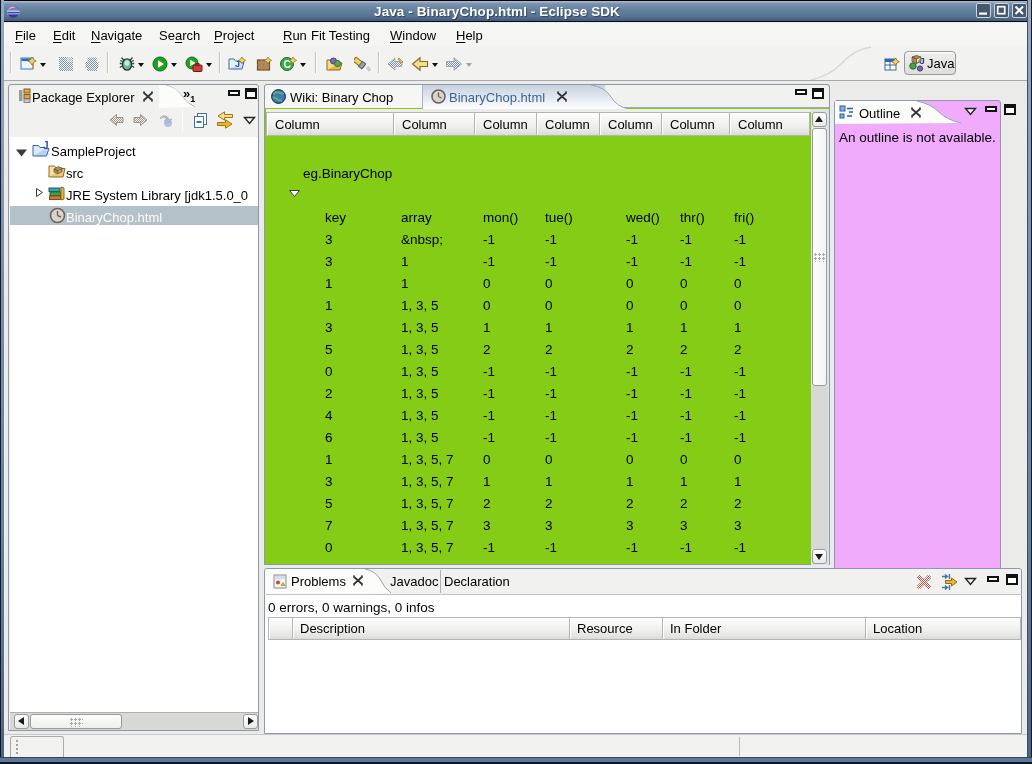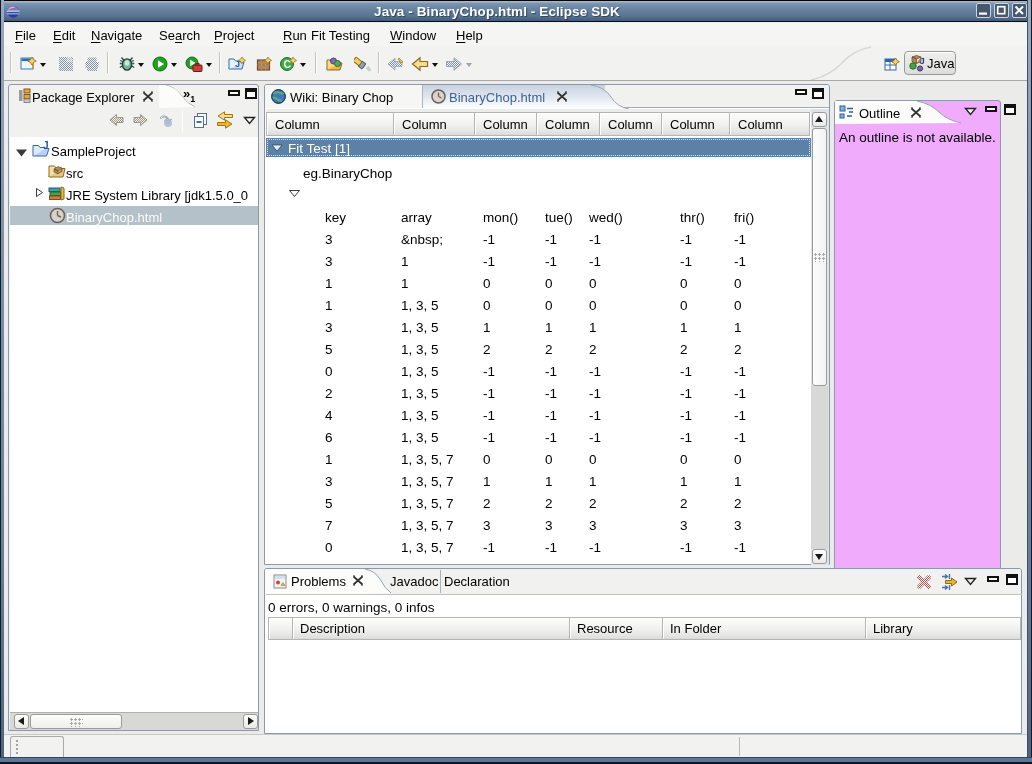--- a/index.html
+++ b/index.html
@@ -35,21 +35,21 @@
 .hcell { position:absolute; top:0; height:24px; background:linear-gradient(180deg,#fdfdfc,#f0f0ef 55%,#e2e2e1 90%,#dadad9); border:1px solid #b5b5b4; border-left:none; box-shadow:inset 1px 1px 0 #fff; }
 .hcell b { position:absolute; left:8px; top:4px; font-weight:normal; }
 
 .sbtn { position:absolute; width:15px; height:15px; background:linear-gradient(180deg,#fefefe,#e9e9e8); border:1px solid #9b9b9a; border-radius:3px; }
 .aup { width:0;height:0;border-left:4px solid transparent;border-right:4px solid transparent;border-bottom:6px solid #1a1a1a; position:absolute; left:2px; top:3px;}
 .adn { width:0;height:0;border-left:4px solid transparent;border-right:4px solid transparent;border-top:6px solid #1a1a1a; position:absolute; left:2px; top:4px;}
 .alf { width:0;height:0;border-top:4px solid transparent;border-bottom:4px solid transparent;border-right:6px solid #1a1a1a; position:absolute; left:3px; top:2px;}
 .art { width:0;height:0;border-top:4px solid transparent;border-bottom:4px solid transparent;border-left:6px solid #1a1a1a; position:absolute; left:4px; top:2px;}
 .grip { position:absolute; width:13px; height:9px; background:radial-gradient(circle 1px at 1.5px 1.5px,#aaa 1px,transparent 1.2px); background-size:4px 4px; }
 .drow { position:absolute; left:0; width:483px; height:22px; color:#000; }
-.c1{left:59px;} .c2{left:135px;} .c3{left:217px;} .c4{left:279px;} .c5{left:323px;text-align:right;} .c6{left:405px;margin-left:9px;} .c7{left:468px;}
+.c1{left:59px;} .c2{left:135px;} .c3{left:217px;} .c4{left:279px;} .c5{left:360px;text-align:right;} .c6{left:405px;margin-left:9px;} .c7{left:468px;}
 </style></head>
 <body>
 <div class="abs" id="titlebar"></div>
 <div class="abs" id="titletext">Java - BinaryChop.html - Eclipse SDK</div>
 <svg class="abs" style="left:6px;top:6px" width="15" height="12" viewBox="0 0 15 12">
  <circle cx="7.2" cy="6" r="5.8" fill="#35359a"></circle>
  <path d="M1.4 6 a5.8 5.8 0 0 1 11.6 0 z" fill="#8678b8"></path>
  <path d="M2.4 3 a5.8 5 0 0 1 5.5 -2.4 l1.5 1 a14 14 0 0 0 -7.5 2.4 z" fill="#e9aacb"></path>
  <rect x="0.9" y="4.4" width="12.6" height="1.7" fill="#a8c6ea"></rect>
  <rect x="0.9" y="7" width="12.6" height="1.5" fill="#7fa3d8"></rect>
@@ -275,21 +275,21 @@
       </div>
   <div class="sbtn" style="left:233px;top:1px">
         <div class="art"></div>
       </div>
   <div class="abs" style="left:20px;top:1px;width:92px;height:15px;background:linear-gradient(180deg,#fdfdfc,#eeeeed);border:1px solid #9b9b9a;border-radius:3px">
         <div class="grip" style="left:39px;top:3px"></div>
       </div>
  </div>
 </div>
 
-<div class="panel" id="editor" style="left:264px;top:84px;width:566px;height:481px;background:#ffffff">
+<div class="panel" id="editor" style="left:264px;top:84px;width:566px;height:481px;background:#84cc16">
  <div class="abs" style="left:0;top:0;width:564px;height:23px;background:#f1f1f0;border-bottom:1px solid #a2abb8;border-radius:3px 3px 0 0"></div>
     <div class="abs" style="left:0;top:0;width:157px;height:23px;background:#f6f6f5;border-radius:3px 0 0 0"></div>
  <div class="abs" style="left:157px;top:0;width:1px;height:23px;background:#aab2be"></div>
  <div class="abs" style="left:158px;top:0;width:182px;height:24px;background:linear-gradient(180deg,#c7d1e0,#dfe5ee 45%,#f4f6fa 80%,#fdfdfe)"></div>
  <svg class="abs" style="left:318px;top:0" width="46" height="24" viewBox="0 0 46 24">
       <path d="M0 0 L8 0 Q22 2 28 12 Q34 22 46 24 L46 24 L0 24 z" fill="url(#tg)"></path>
       <defs>
         <linearGradient id="tg" x1="0" y1="0" x2="0" y2="1">
           <stop offset="0" stop-color="#c7d1e0"></stop>
           <stop offset="0.45" stop-color="#dfe5ee"></stop>
@@ -334,26 +334,20 @@
   <div class="hcell" style="left:334px;width:62px">
         <b>Column</b>
       </div>
   <div class="hcell" style="left:396px;width:68px">
         <b>Column</b>
       </div>
   <div class="hcell" style="left:464px;width:80px">
         <b>Column</b>
       </div>
  </div>
- <div class="abs" id="fitrow" style="left:1px;top:53px;width:545px;height:19px;background:#5d80a6;outline:1px dotted #dde6f0;outline-offset:-2px;color:#fff">
-  <svg class="abs" style="left:5px;top:6px" width="12" height="8">
-        <path d="M1 1 h10 l-5 6 z" fill="#e8eef5" stroke="#2a4a6a" stroke-width="0.8"></path>
-      </svg>
-  <span class="abs nw" style="left:22px;top:3px;font-size:13.5px">Fit Test [1]</span>
- </div>
  <div class="abs nw" style="left:38px;top:81px;font-size:13.5px">eg.BinaryChop</div>
  <svg class="abs" style="left:23px;top:104px" width="13" height="9">
       <path d="M1.5 1.5 h10 l-5 6 z" fill="#fff" stroke="#3a3a3a"></path>
     </svg>
  <div class="abs" id="ed-table" style="left:1px;top:0;width:545px;height:480px;font-size:13.5px">
   <div class="drow" style="top:125px">
         <i class="c1">key</i>
         <i class="c2">array</i>
         <i class="c3">mon()</i>
         <i class="c4">tue()</i>
@@ -580,21 +574,21 @@
   <div class="hcell" style="left:25px;width:277px;height:23px">
         <b style="top:3px;left:7px">Description</b>
       </div>
   <div class="hcell" style="left:302px;width:93px;height:23px">
         <b style="top:3px;left:7px">Resource</b>
       </div>
   <div class="hcell" style="left:395px;width:203px;height:23px">
         <b style="top:3px;left:7px">In Folder</b>
       </div>
   <div class="hcell" style="left:598px;width:155px;height:23px">
-        <b style="top:3px;left:7px">Library</b>
+        <b style="top:3px;left:7px">Location</b>
       </div>
  </div>
 </div>
 
 <div class="abs" id="statusbar" style="left:1px;top:734px;width:1026px;height:23px;background:#f2f2f1;border-top:1px solid #c9c9c8">
  <div class="abs" style="left:9px;top:1px;width:54px;height:21px;border:1px solid #a9a9a8;border-radius:3px 3px 0 0;border-bottom:none">
   <svg class="abs" style="left:4px;top:2px" width="4" height="17">
         <circle cx="2" cy="2" r="1" fill="#888"></circle>
         <circle cx="2" cy="6" r="1" fill="#888"></circle>
         <circle cx="2" cy="10" r="1" fill="#888"></circle>

